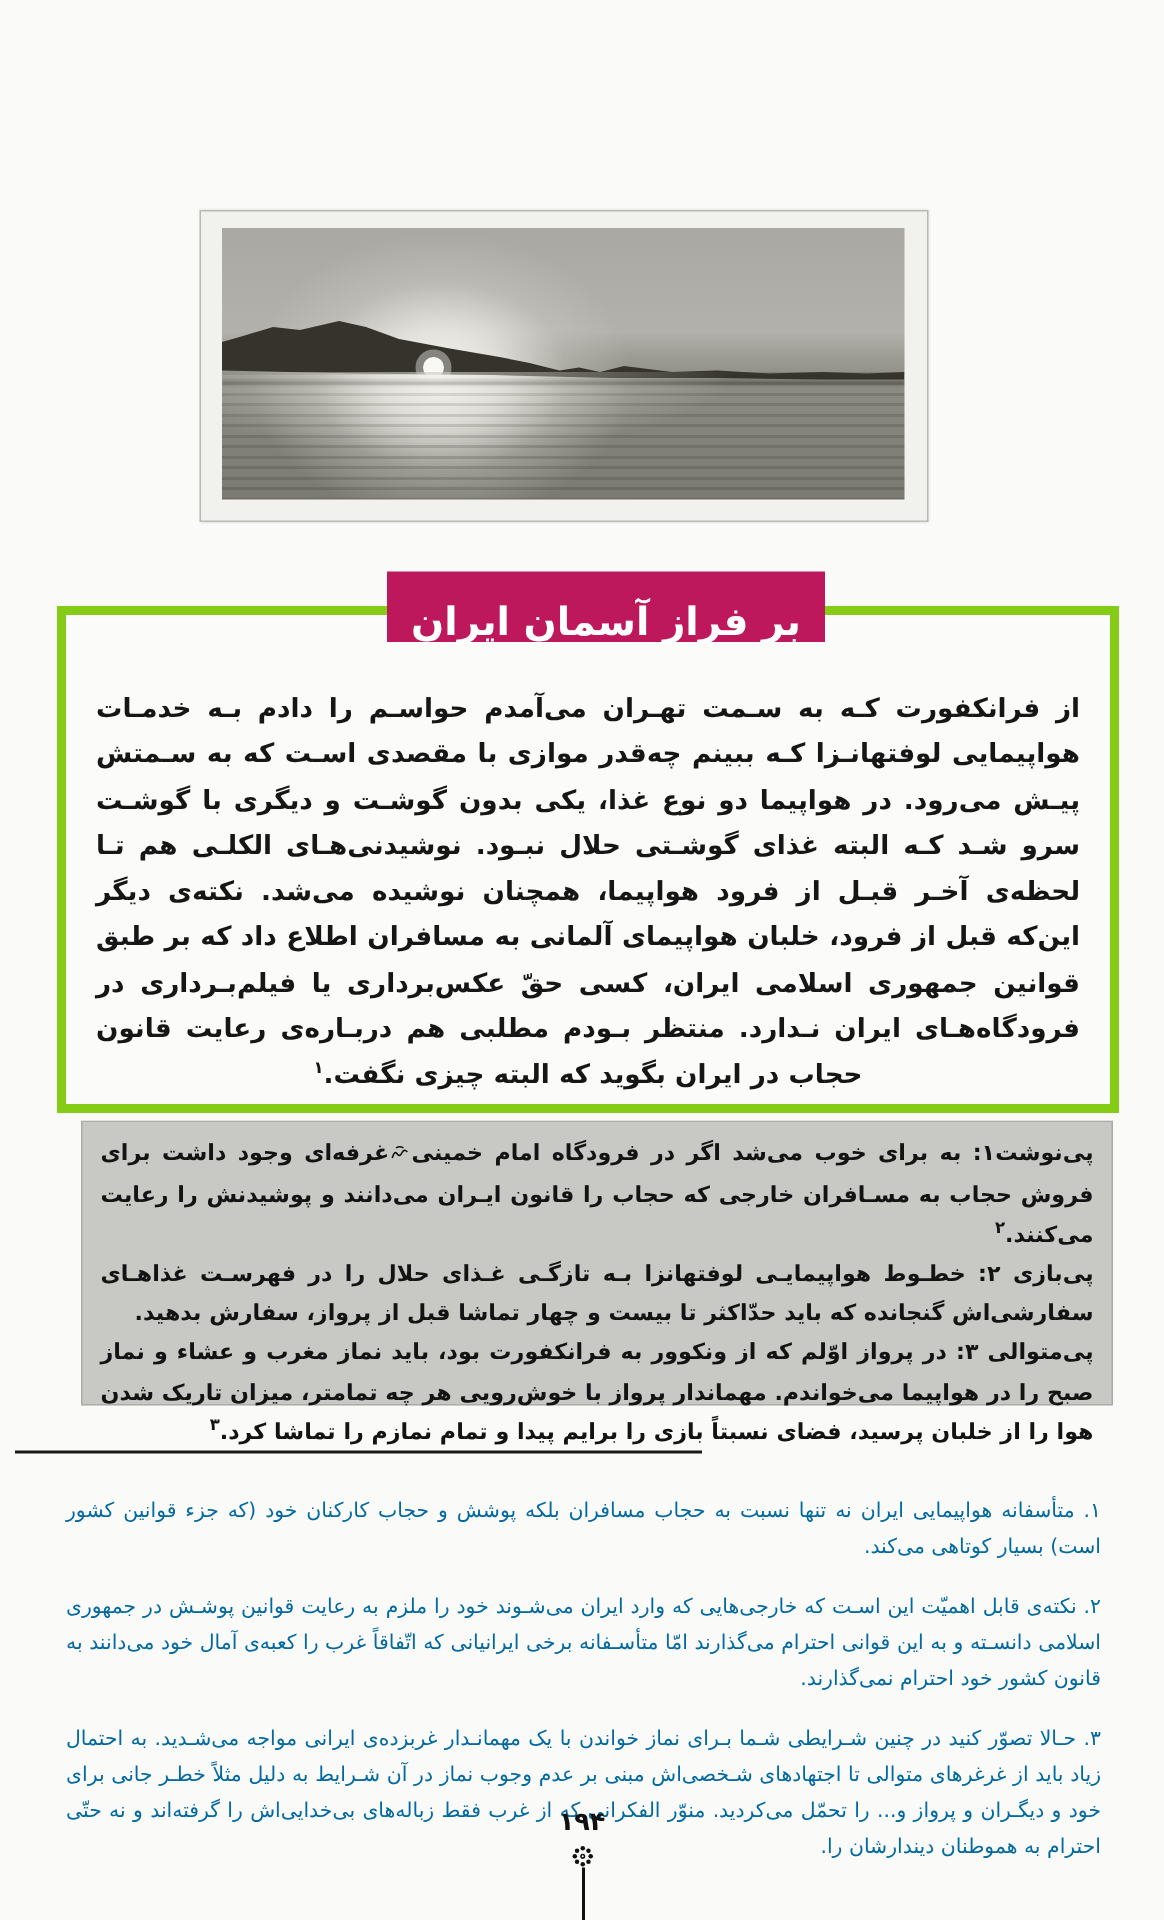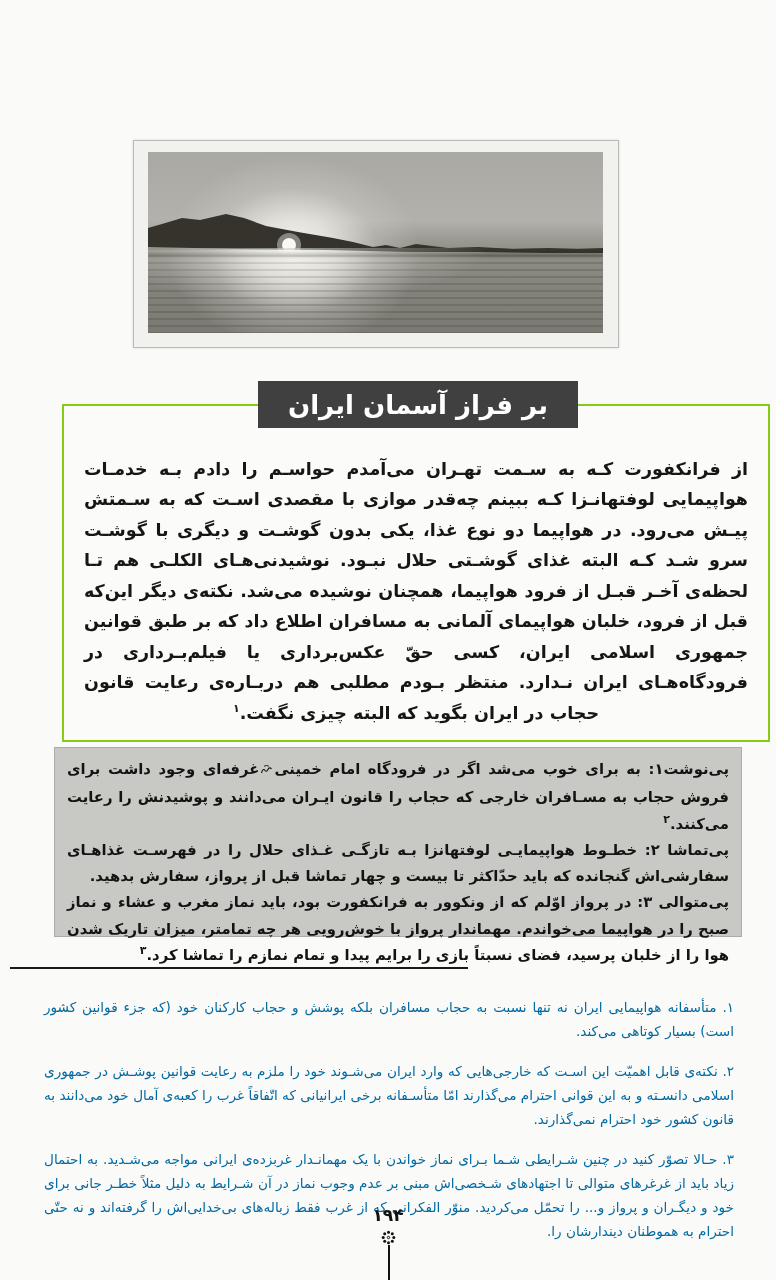--- a/index.html
+++ b/index.html
@@ -35,35 +35,34 @@
       radial-gradient(ellipse at 31% 0%,rgba(235,234,228,.55) 0%,rgba(235,234,228,0) 45%),
       repeating-linear-gradient(180deg,rgba(58,57,50,.22) 0 2px,rgba(58,57,50,0) 2px 7px);
   }
   .water-dark-band{
     position:absolute;left:0;top:56%;width:100%;height:4px;
     background:rgba(50,49,43,.35);filter:blur(1px);
   }
 
   
   .title-box{
-    position:absolute;left:258px;top:381px;width:320px;height:47px;
-    background:#404040;display:flex;align-items:center;justify-content:center;
+    position:absolute;left:258px;top:381px;width:292px;height:47px;
+    background:#be185d;display:flex;align-items:flex-end;justify-content:center;
     z-index:3;
   }
   .title-box span{
     color:#fff;font-weight:bold;font-size:26px;line-height:1;
     direction:rtl;
   }
 
   
   .body-box{
     position:absolute;left:38px;top:404px;width:708px;height:338px;
-    border:2px solid #84cc16;background:#fbfbf9;box-sizing:border-box;
+    border:6px solid #84cc16;background:#fbfbf9;box-sizing:border-box;
     z-index:2;
-    margin-left:24px;
   }
   .body-text{
     position:absolute;right:20px;left:20px;top:30px;
     direction:rtl;text-align:justify;text-align-last:center;
     font-size:17.5px;font-weight:600;line-height:30.5px;color:#161616;
   }
   sup.ref{font-size:11px;vertical-align:super;line-height:0;font-weight:700;}
 
   
   .notes-box{
@@ -128,21 +127,21 @@
   <div class="body-box">
     <p class="body-text"><span>از فرانکفورت کـه به سـمت تهـران می‌آمدم حواسـم را دادم بـه خدمـات هواپیمایی لوفتهانـزا کـه ببینم چه‌قدر موازی با مقصدی اسـت که به سـمتش پیـش می‌رود. در هواپیما دو نوع غذا، یکی بدون گوشـت و دیگری با گوشـت سرو شـد کـه البته غذای گوشـتی حلال نبـود. نوشیدنی‌هـای الکلـی هم تـا لحظه‌ی آخـر قبـل از فرود هواپیما، همچنان نوشیده می‌شد. نکته‌ی دیگر این‌که قبل از فرود، خلبان هواپیمای آلمانی به مسافران اطلاع داد که بر طبق قوانین جمهوری اسلامی ایران، کسی حقّ عکس‌برداری یا فیلم‌بـرداری در فرودگاه‌هـای ایران نـدارد. منتظر بـودم مطلبی هم دربـاره‌ی رعایت قانون حجاب در ایران بگوید که البته چیزی نگفت.</span><sup class="ref">۱</sup></p>
   </div>
 
   <div class="notes-box">
     <p class="note"><span class="note-label">پی‌نوشت۱:</span>
       <span>به برای خوب می‌شد اگر در فرودگاه امام خمینی</span><span class="emblem"><svg width="13" height="12" viewBox="0 0 13 12">
             <path d="M1.5 9 Q3 3.5 5 6.5 Q6.5 8.5 8 5.5 Q9.5 2.5 11.5 5" stroke="#111" stroke-width="1.1" fill="none"></path>
             <path d="M4 2.2 Q6.5 0.8 9 2.2" stroke="#111" stroke-width="0.9" fill="none"></path>
           </svg></span><span>غرفه‌ای وجود داشت برای فروش حجاب به مسـافران خارجی که حجاب را قانون ایـران می‌دانند و پوشیدنش را رعایت می‌کنند.</span><sup class="ref">۲</sup></p>
-    <p class="note"><span class="note-label">پی‌تماشا ۲:</span>
+    <p class="note"><span class="note-label">پی‌بازی ۲:</span>
       <span>خطـوط هواپیمایـی لوفتهانزا بـه تازگـی غـذای حلال را در فهرسـت غذاهـای سفارشی‌اش گنجانده که باید حدّاکثر تا بیست و چهار تماشا قبل از پرواز، سفارش بدهید.</span></p>
     <p class="note"><span class="note-label">پی‌متوالی ۳:</span>
       <span>در پرواز اوّلم که از ونکوور به فرانکفورت بود، باید نماز مغرب و عشاء و نماز صبح را در هواپیما می‌خواندم. مهماندار پرواز با خوش‌رویی هر چه تمامتر، میزان تاریک شدن هوا را از خلبان پرسید، فضای نسبتاً بازی را برایم پیدا و تمام نمازم را تماشا کرد.</span><sup class="ref">۳</sup></p>
   </div>
 
   <div class="fn-separator"></div>
 
   <div class="footnotes">
     <p class="footnote"><span>۱.</span>
       <span>متأسفانه هواپیمایی ایران نه تنها نسبت به حجاب مسافران بلکه پوشش و حجاب کارکنان خود (که جزء قوانین کشور است) بسیار کوتاهی می‌کند.</span></p>

